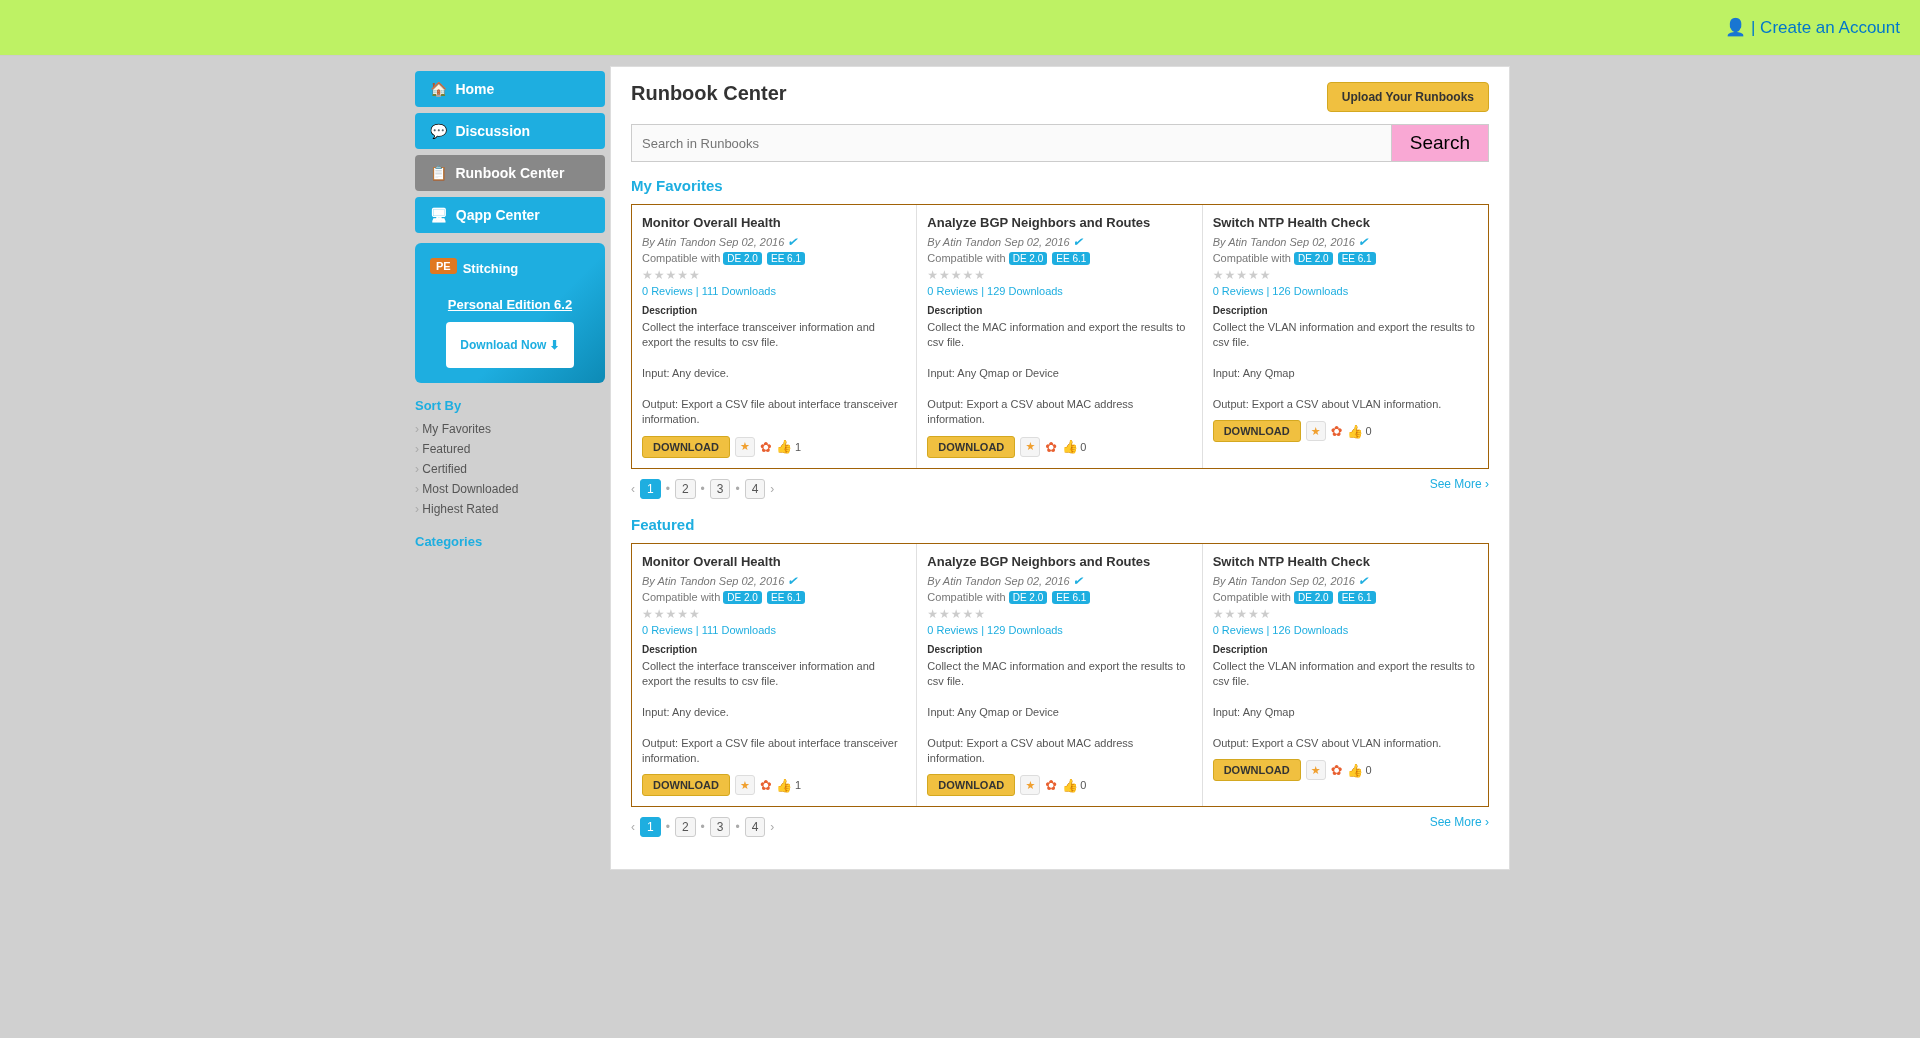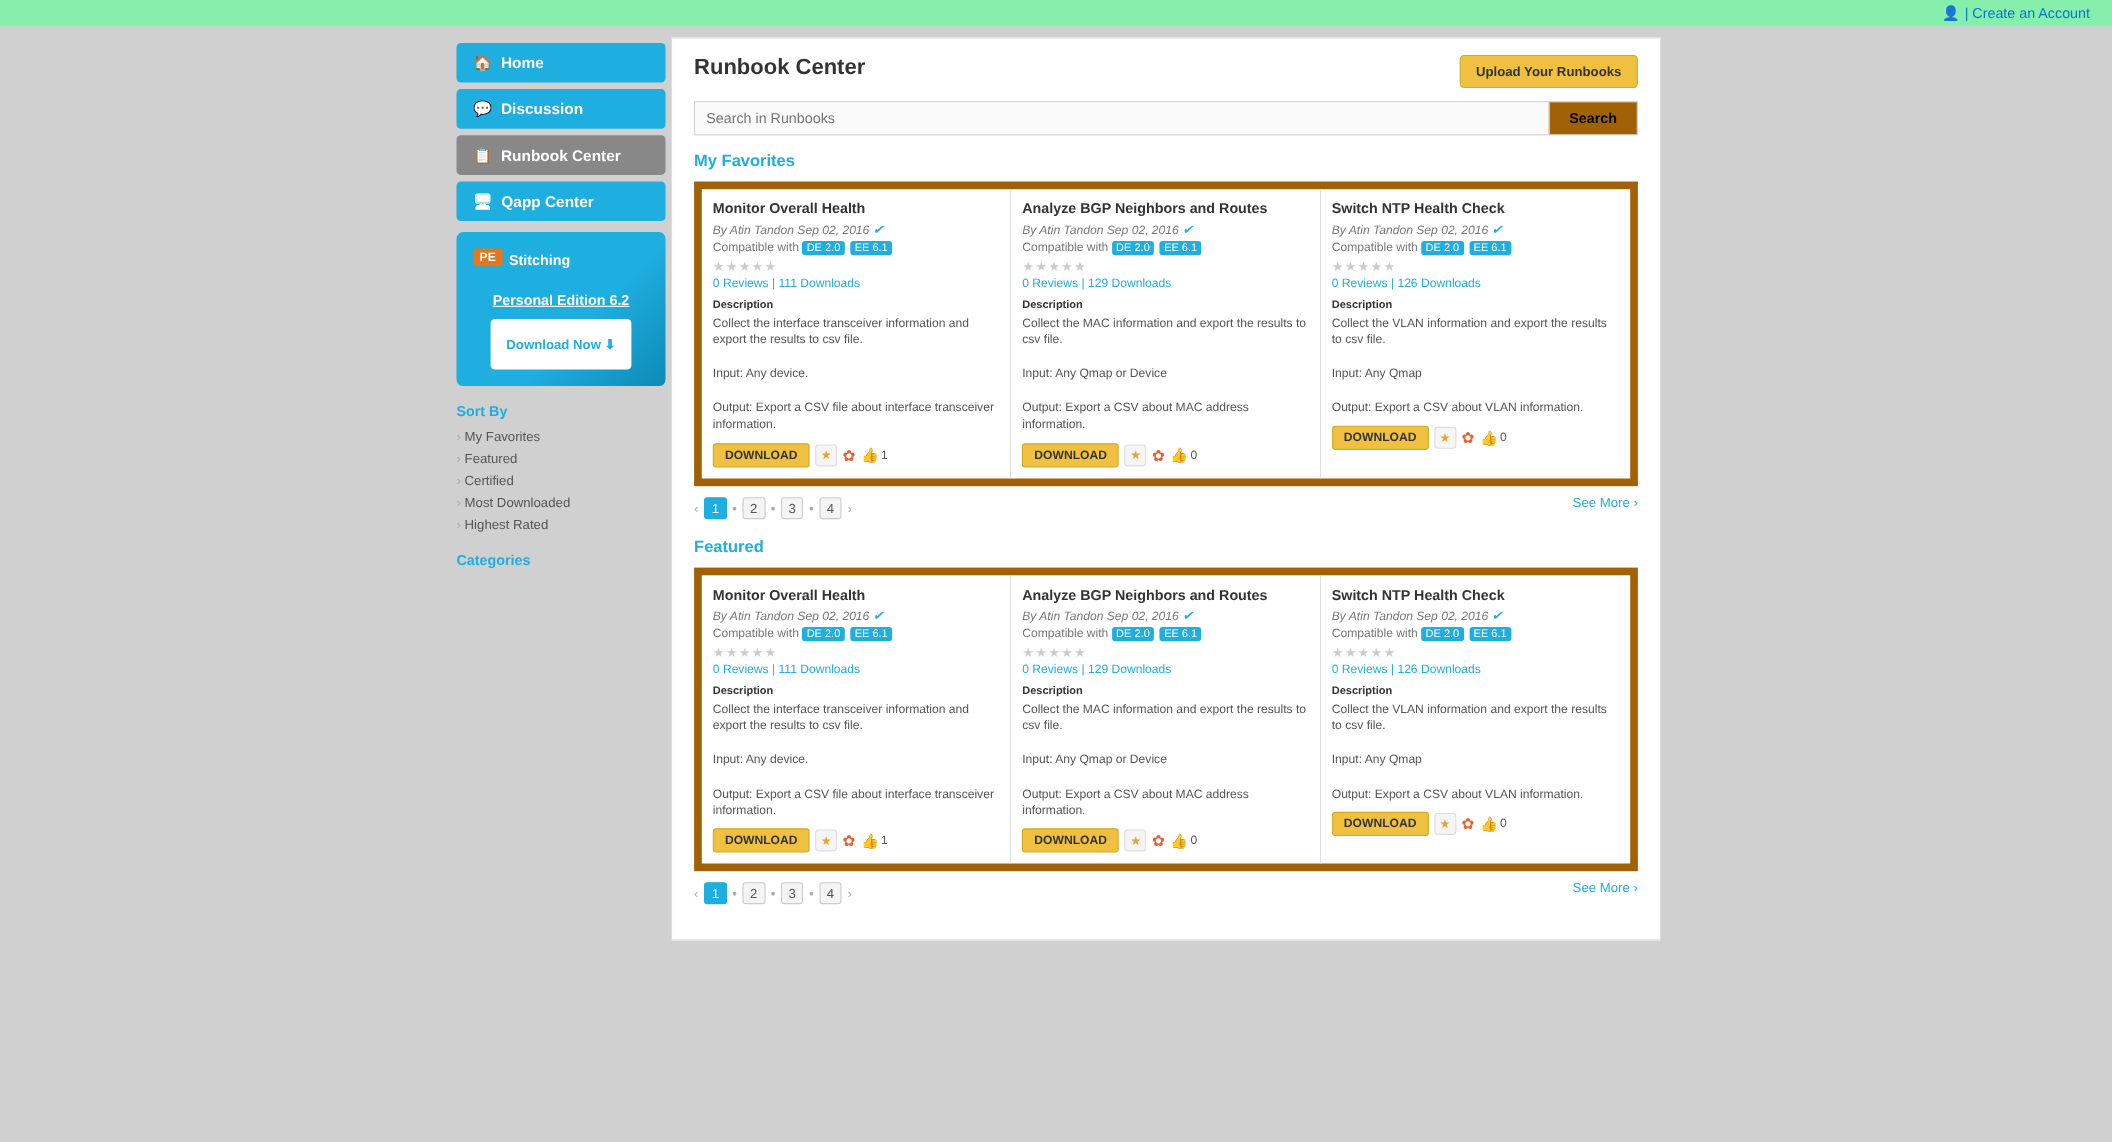--- a/index.html
+++ b/index.html
@@ -1,23 +1,23 @@
 <!DOCTYPE html>
 <html><head>
   <meta charset="utf-8">
   <style>
     * { box-sizing: border-box; margin: 0; padding: 0; }
     body { background: #d0d0d0; font-family: Arial, sans-serif; font-size: 12px; color: #333; }
 
     .top-bar {
-      background: #86efac;
+      background: #bef264;
       border-bottom: 1px solid #ccc;
       text-align: right;
-      padding: 4px 20px;
-      font-size: 13px;
+      padding: 17px 20px;
+      font-size: 17px;
       color: #555;
     }
     .top-bar a { color: #0077cc; text-decoration: none; }
 
     .page-wrapper {
       max-width: 1100px;
       margin: 0 auto;
       display: flex;
       gap: 0;
       padding: 10px 0;
@@ -133,40 +133,40 @@
     }
     .search-input {
       flex: 1;
       padding: 7px 10px;
       border: none;
       outline: none;
       font-size: 13px;
       background: #fafafa;
     }
     .search-btn {
-      background: #a16207;
+      background: #f9a8d4;
       border: none;
       border-left: 1px solid #ccc;
       padding: 7px 18px;
-      font-size: 13px;
-      cursor: pointer;
-      font-weight: bold;
+      font-size: 19px;
+      cursor: pointer;
+      font-weight: normal;
     }
 
     .section-title {
       font-size: 15px;
       font-weight: bold;
       color: #1eaee0;
       margin-bottom: 10px;
     }
 
     .cards-grid {
       display: grid;
       grid-template-columns: repeat(3, 1fr);
-      border: 7px solid #a16207;
+      border: 1px solid #a16207;
       margin-bottom: 8px;
     }
 
     .card {
       border-right: 1px solid #e0e0e0;
       padding: 10px;
     }
     .card:last-child { border-right: none; }
 
     .card-title {

